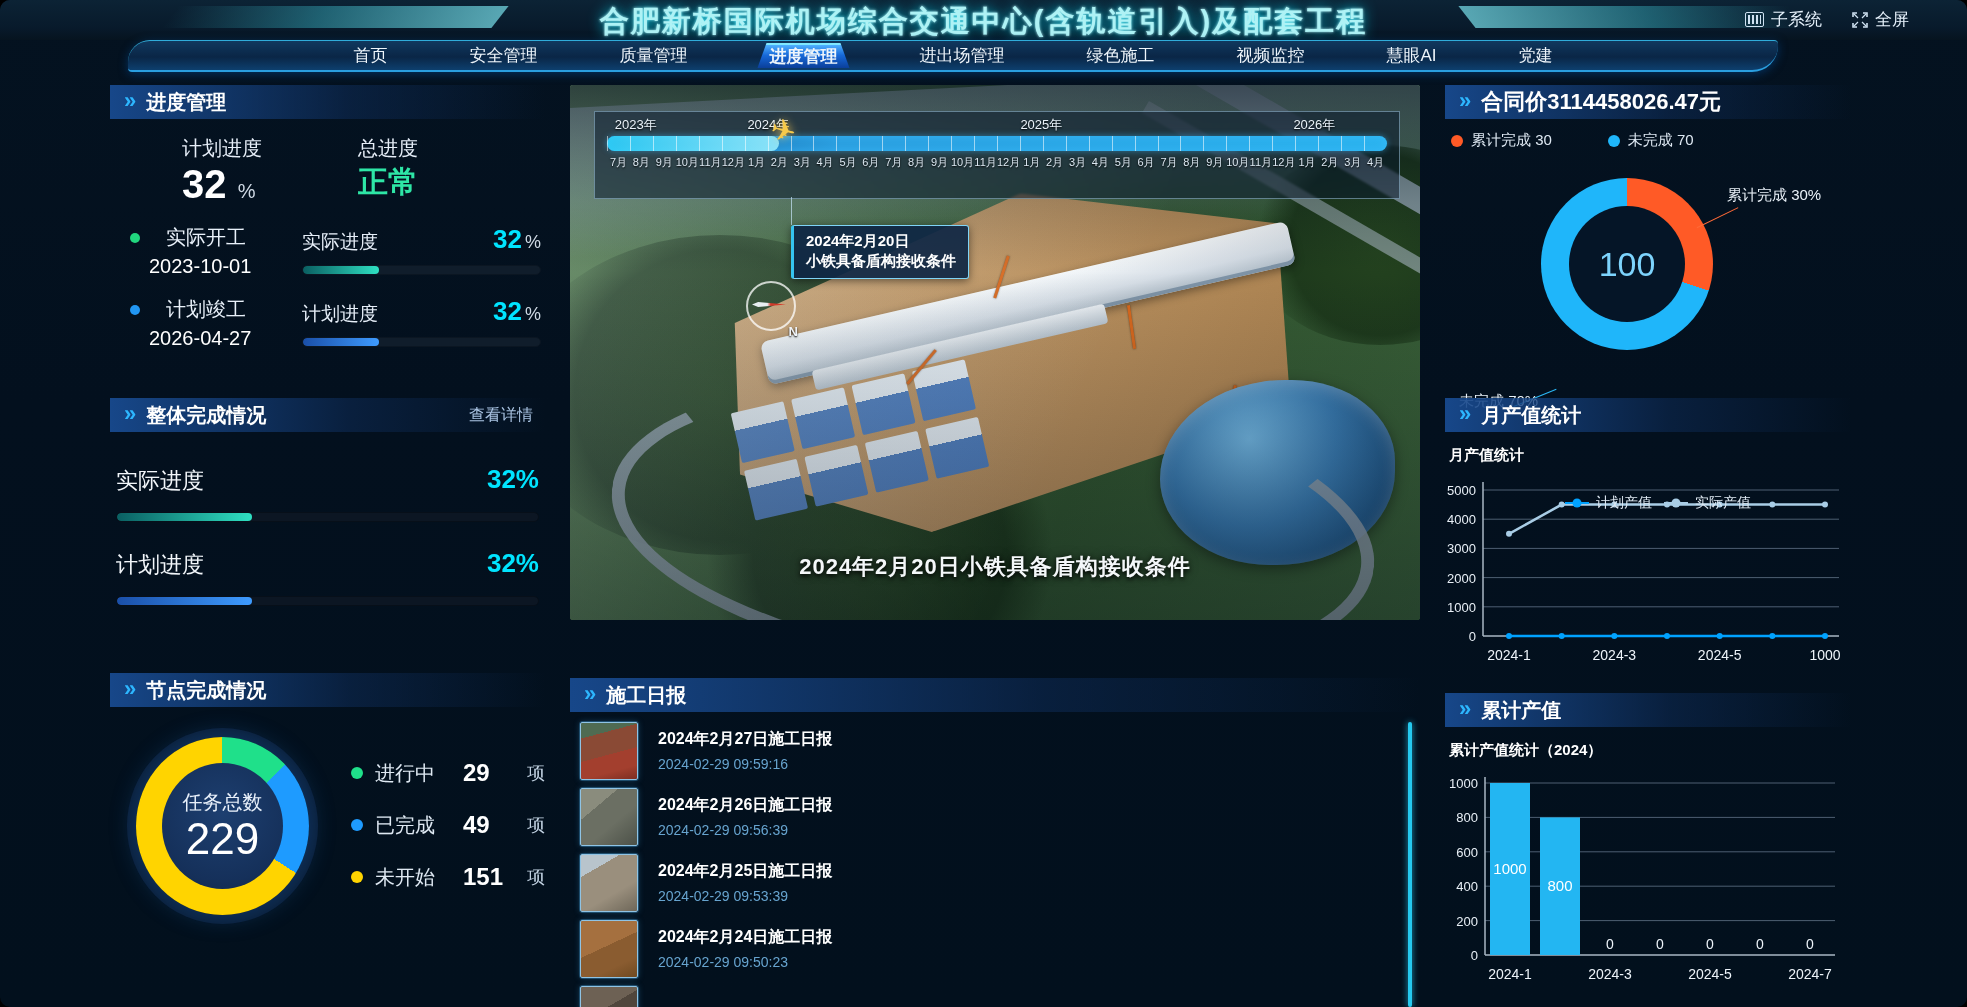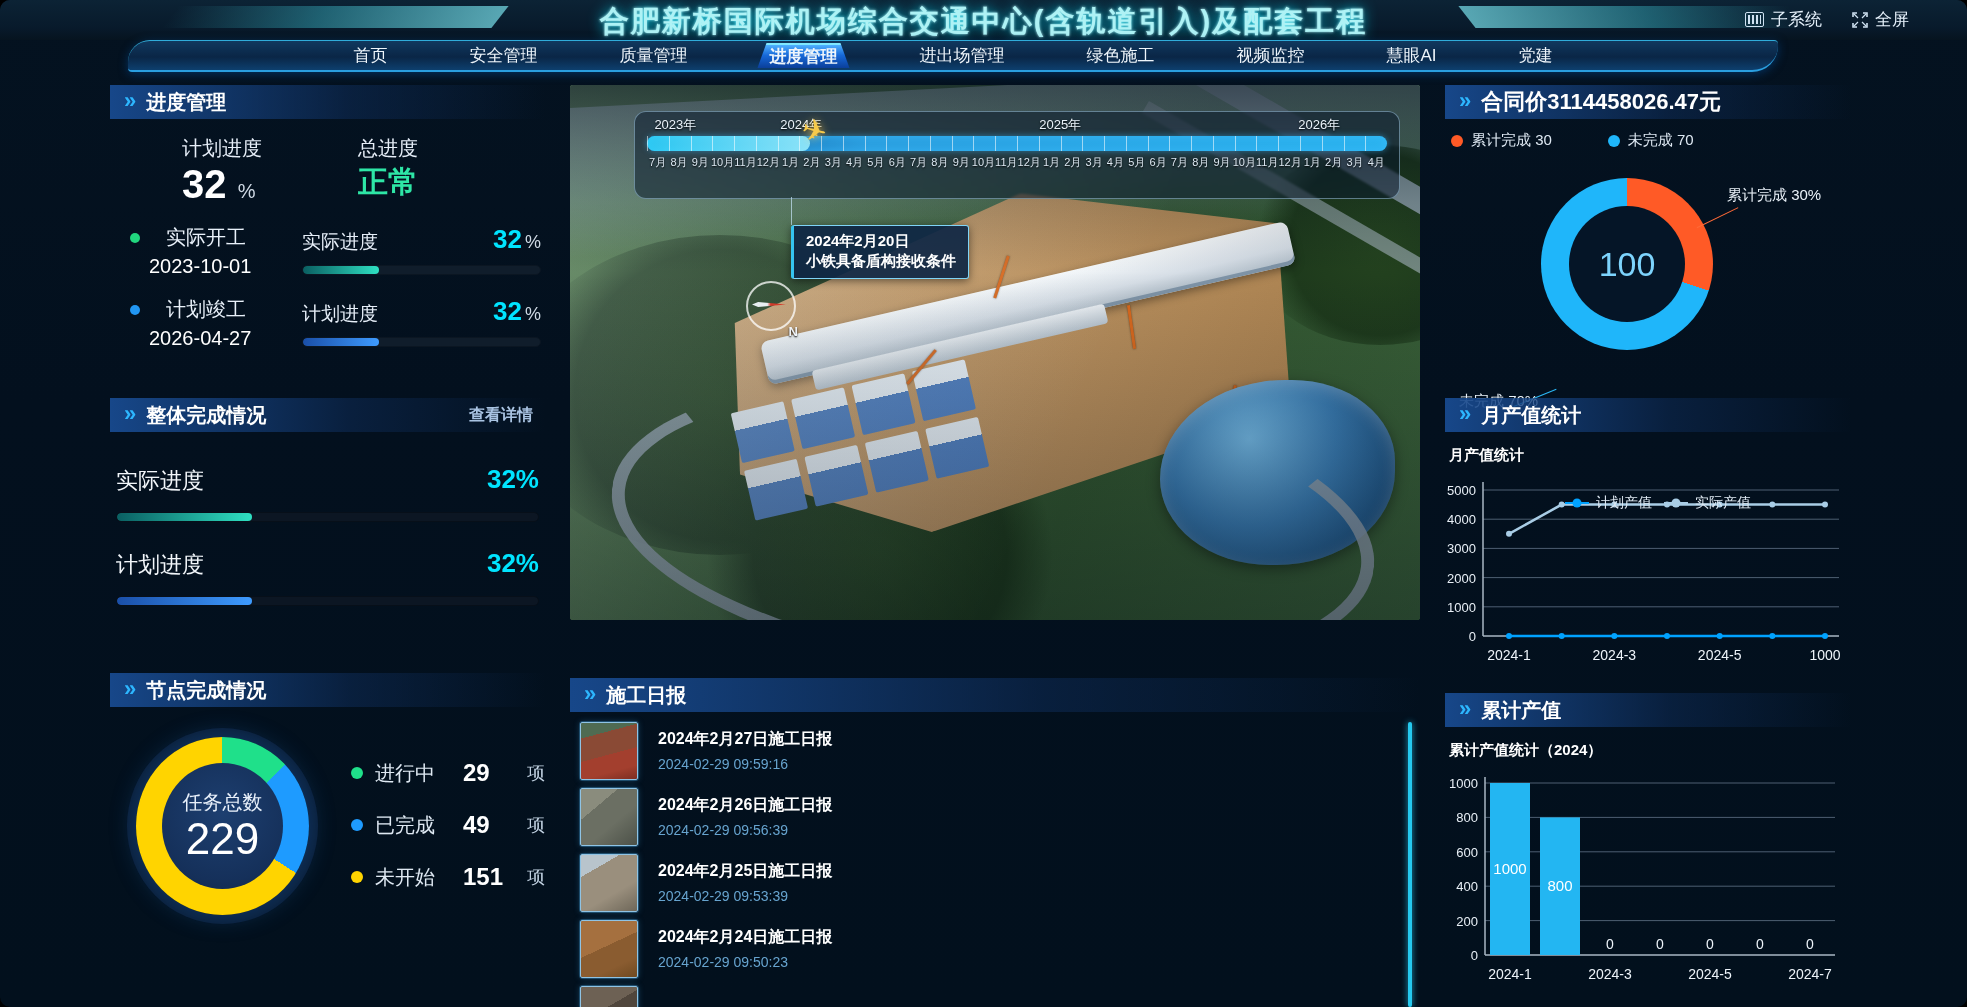--- a/index.html
+++ b/index.html
@@ -29,21 +29,21 @@
   .nav-inner{display:flex;justify-content:center;gap:58px;height:100%;align-items:center;}
   .tab{font-size:17px;color:#eef5fb;padding:0 12px;cursor:pointer;white-space:nowrap;}
   .tab.active{background:linear-gradient(180deg,#4fb0ff 0%,#1668d8 45%,#0b3f9a 100%);
     clip-path:polygon(9px 0,calc(100% - 9px) 0,100% 100%,0 100%);
     box-shadow:0 0 12px rgba(40,160,255,.9);border-top:2px solid #7fe9ff;font-weight:bold;}
   
   .phead{height:34px;display:flex;align-items:center;gap:10px;padding:0 12px 0 14px;
     background:linear-gradient(90deg,rgba(24,74,143,.95) 0%,rgba(14,44,88,.55) 55%,rgba(14,44,88,0) 100%);
     font-size:20px;font-weight:bold;color:#fff;}
   .chev{color:#2db7ff;font-size:22px;font-weight:bold;line-height:1;transform:translateY(-1px);}
-  .plink{margin-left:auto;font-size:16px;font-weight:bold;color:#a9c3e2;cursor:pointer;text-align:center;}
+  .plink{margin-left:auto;font-size:16px;font-weight:normal;color:#a9c3e2;cursor:pointer;text-align:center;}
   .col{position:absolute;top:85px;}
   .col-l{left:110px;width:435px;}
   .col-c{left:570px;width:850px;}
   .col-r{left:1445px;width:407px;}
   
   .stats-row{display:flex;margin:16px 0 0 72px;gap:96px;}
   .stat-label{font-size:20px;color:#e6eef8;}
   .stat-big{font-size:40px;font-weight:bold;color:#fff;line-height:1.1;}
   .stat-unit{font-size:20px;color:#cfd9e4;font-weight:normal;}
   .stat-status{font-size:30px;font-weight:bold;color:var(--green);line-height:1.3;}
@@ -111,22 +111,22 @@
   .sc-pond{left:590px;top:295px;width:235px;height:185px;border-radius:55% 45% 52% 48%;
     background:radial-gradient(circle at 38% 32%,#74b9e4 0%,#3a7cb2 45%,#1d517f 80%,#184467 100%);
     box-shadow:inset 0 4px 16px rgba(255,255,255,.25),0 4px 14px rgba(0,0,0,.4);}
   .sc-road{left:40px;top:295px;width:740px;height:270px;border:13px solid #8d9ca8;border-radius:50%;
     border-top-color:transparent;opacity:.85;transform:rotate(6deg);}
   .sc-hw1{right:-60px;top:40px;width:340px;height:24px;transform:rotate(30deg);background:#93a5b1;opacity:.85;}
   .sc-hw2{right:-80px;top:110px;width:380px;height:14px;transform:rotate(30deg);background:#a7b6c0;opacity:.6;}
   .sc-haze{inset:0;background:linear-gradient(115deg,rgba(210,230,240,.28) 0%,rgba(210,230,240,.10) 35%,rgba(0,0,0,0) 60%);}
   .sc-shade{inset:0;background:linear-gradient(180deg,rgba(3,14,28,.6) 0%,rgba(3,14,28,.15) 22%,rgba(0,0,0,0) 35%,rgba(2,10,22,.35) 100%);}
   
-  .tl{position:absolute;left:24px;right:20px;top:26px;height:86px;border-radius:12px;
-    background:rgba(10,26,44,.55);border:1px solid rgba(170,210,235,.5);backdrop-filter:blur(1px);margin-left:40px;}
+  .tl{position:absolute;left:24px;right:20px;top:26px;height:86px;border-radius:0;
+    background:rgba(10,26,44,.55);border:1px solid rgba(170,210,235,.5);backdrop-filter:blur(1px);}
   .tl-years{position:relative;height:20px;margin:4px 12px 0;}
   .tl-year{position:absolute;top:0;font-size:13px;color:#eaf3fa;text-shadow:0 1px 2px #000;}
   .tl-track{position:relative;height:15px;margin:0 12px;border-radius:8px;
     background:linear-gradient(90deg,#135a9e 0%,#2b9fe0 30%,#2bb3ef 100%);
     box-shadow:0 0 8px rgba(60,190,255,.6) inset,0 0 6px rgba(60,190,255,.5);}
   .tl-trav{position:absolute;left:0;top:0;bottom:0;border-radius:8px;
     background:linear-gradient(90deg,#2fd8ff,#9ef1ff);opacity:.85;}
   .tl-ticks{position:absolute;inset:0;display:flex;}
   .tl-ticks i{flex:1;border-left:1px solid rgba(255,255,255,.55);}
   .tl-months{display:flex;margin:4px 12px 0;}
@@ -459,20 +459,21 @@
       </div>
       <div class="tl-drop" style="left: 26%;"></div>
       <div class="tip" style="left: 26%;">
         <div>2024年2月20日</div>
         <div>小铁具备盾构接收条件</div>
       </div>
       <div class="compass">
         <div class="needle"></div>
         <div class="n">N</div>
       </div>
+      <div class="caption">2024年2月20日小铁具备盾构接收条件</div>
     </div>
 
     <div class="daily">
       <div class="phead">
         <span class="chev">»</span>
         <span>施工日报</span>
       </div>
       <div class="report-list">
           <div class="report-item">
             <div class="thumb t0"></div>

